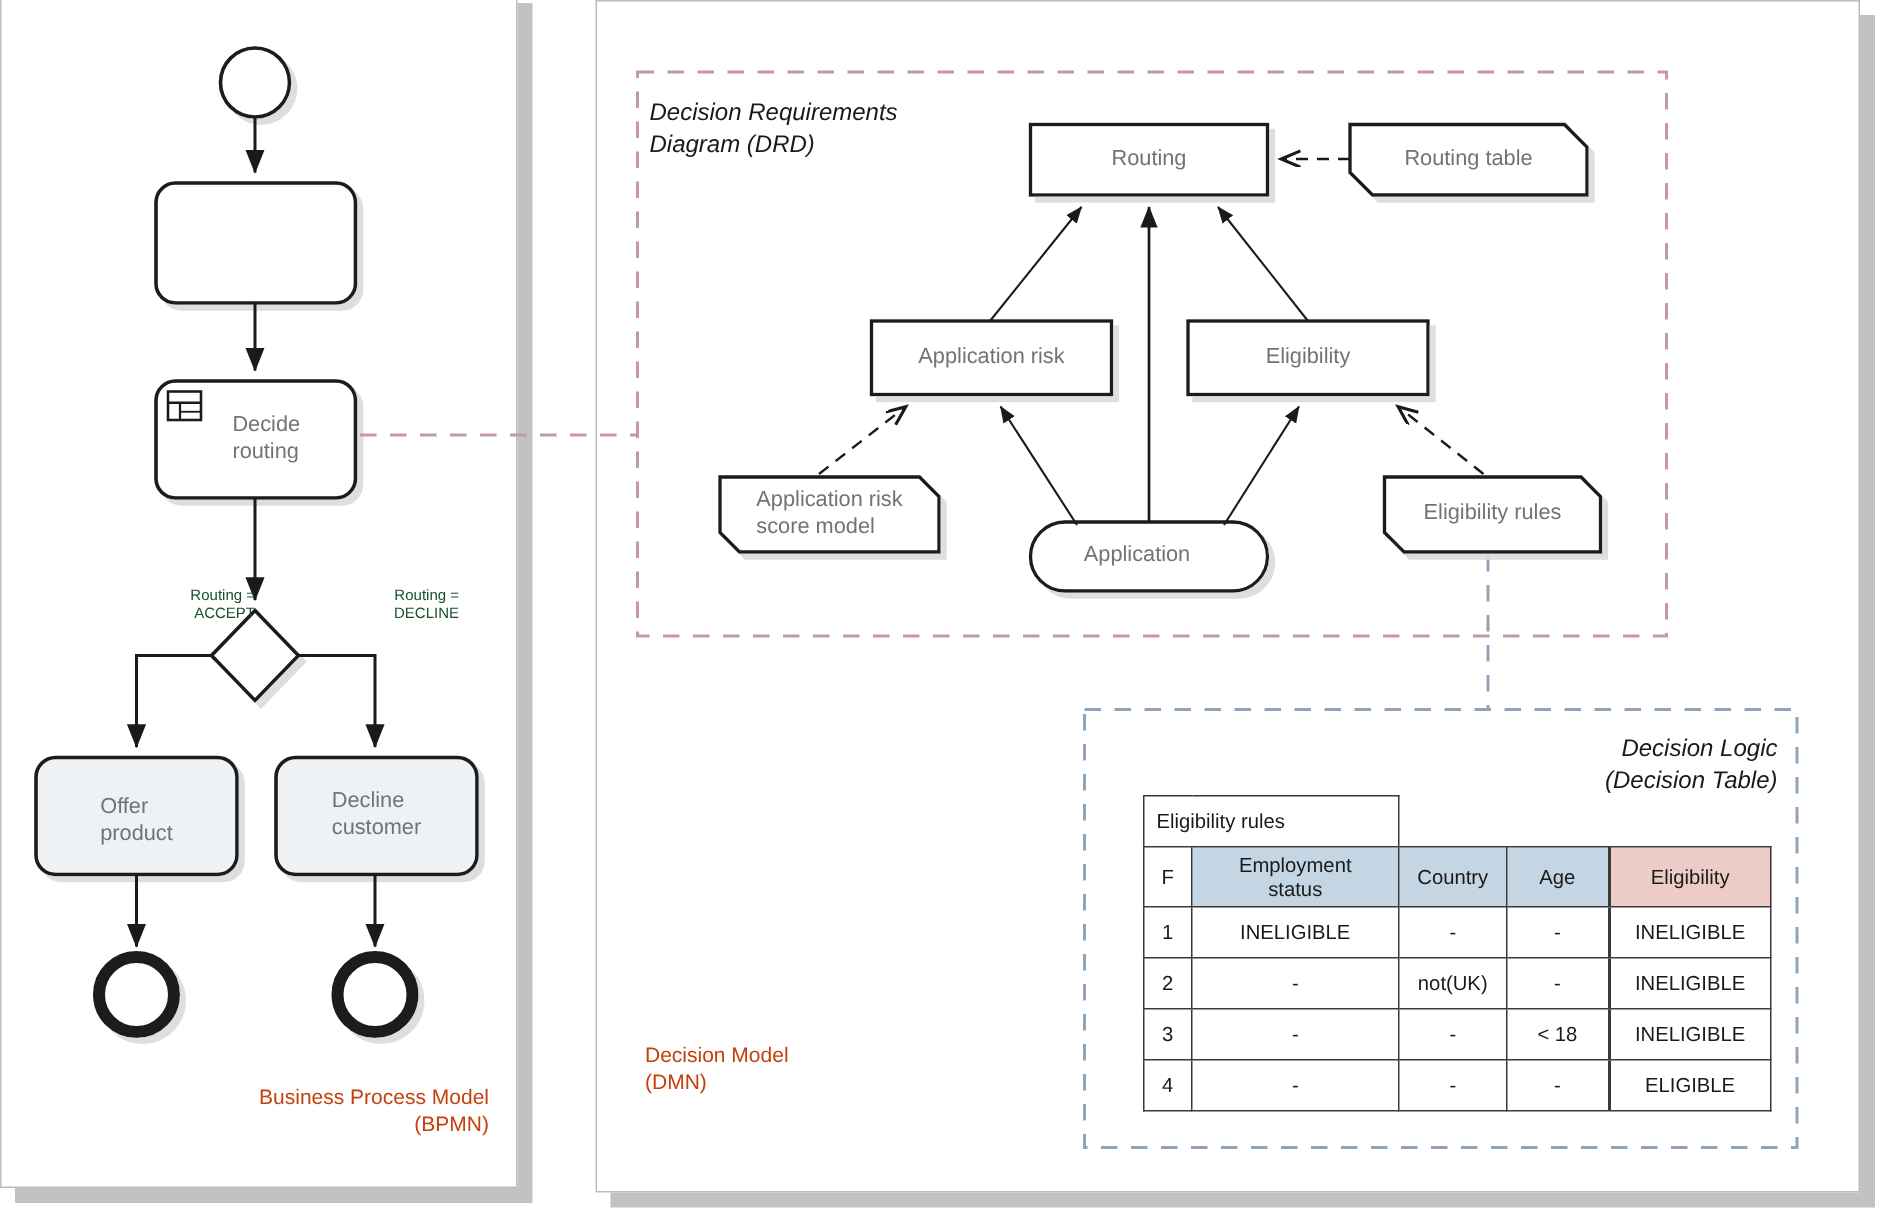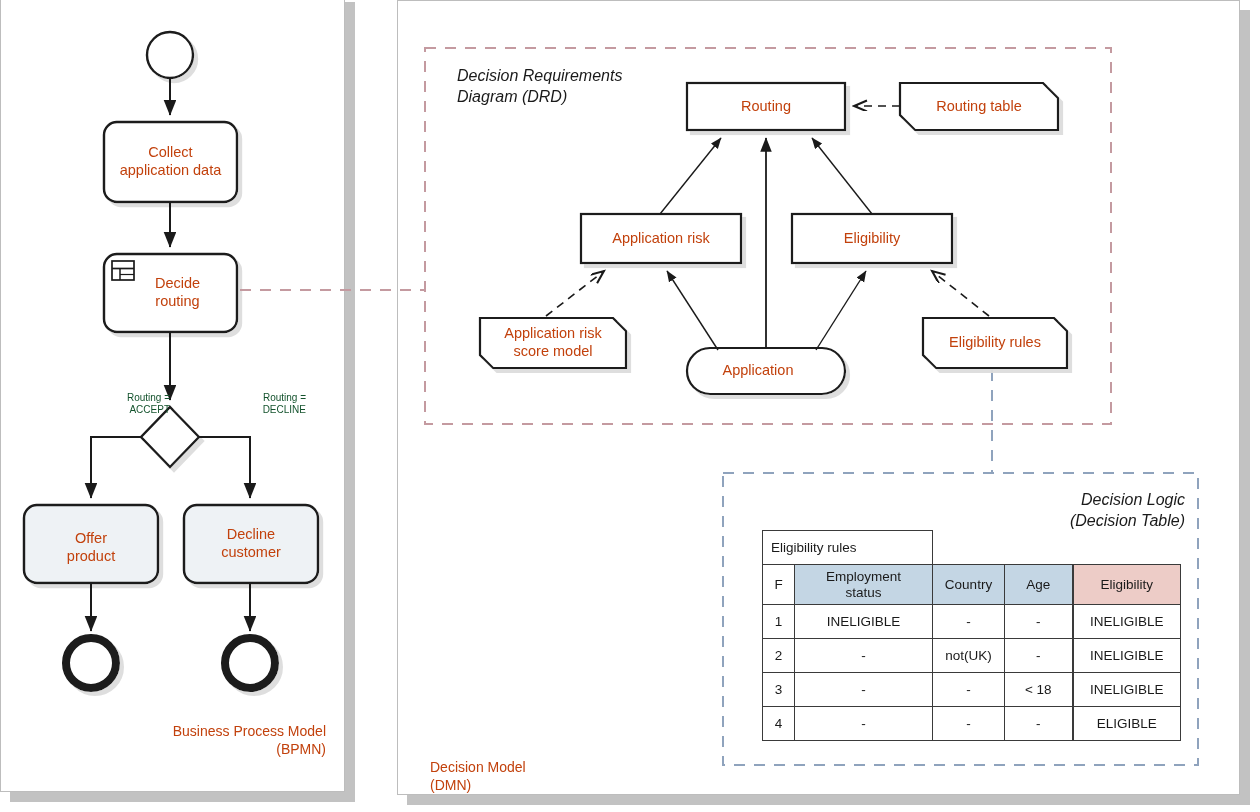--- a/index.html
+++ b/index.html
@@ -44,37 +44,36 @@
     white-space: pre-line;
   }
   #bpmn-title {
     left: 26px;
     top: 722;
     width: 300px;
     text-align: right;
   }
   #dmn-title {
     left: 430px;
-    top: 758px;
+    top: 694px;
     text-align: left;
   }
   svg.layer {
     position: absolute;
     left: 0;
     top: 0;
     width: 1260px;
     height: 812px;
     overflow: visible;
     pointer-events: none;
   }
   .node-label {
     position: absolute;
     font-size: 14.5px;
-    color: #c2410c;
-    text-align: center;
+    color: #737373;
     line-height: 1.22;
     white-space: pre-line;
     display: flex;
     align-items: center;
     justify-content: center;
   }
   .edge-label {
     position: absolute;
     font-size: 10px;
     color: #14532d;
@@ -83,21 +82,21 @@
     white-space: pre-line;
   }
   .region-caption {
     position: absolute;
     font-size: 16px;
     font-style: italic;
     color: #1a1a1a;
     line-height: 1.30;
     white-space: pre-line;
   }
-  #drd-caption { left: 457px; top: 66px; text-align: left; }
+  #drd-caption { left: 433px; top: 66px; text-align: left; }
   #dl-caption  { left: 950px; top: 490px; width: 235px; text-align: right; }
 
   
   #decision-table {
     position: absolute;
     left: 762px;
     top: 530px;
     border-collapse: collapse;
     font-size: 13.5px;
     color: #1a1a1a;
@@ -217,22 +216,20 @@
       <line x1="872" y1="214" x2="812" y2="138" stroke="#1a1a1a" stroke-width="1.4" marker-end="url(#arrowFilled)"></line>
       <line x1="718" y1="350" x2="667" y2="271" stroke="#1a1a1a" stroke-width="1.4" marker-end="url(#arrowFilled)"></line>
       <line x1="816" y1="350" x2="866" y2="271" stroke="#1a1a1a" stroke-width="1.4" marker-end="url(#arrowFilled)"></line>
 
       <line x1="900" y1="106" x2="854" y2="106" stroke="#1a1a1a" stroke-width="1.6" stroke-dasharray="8,6" marker-end="url(#arrowOpen)"></line>
       <line x1="546" y1="316" x2="604" y2="271" stroke="#1a1a1a" stroke-width="1.6" stroke-dasharray="8,6" marker-end="url(#arrowOpen)"></line>
       <line x1="989" y1="316" x2="932" y2="271" stroke="#1a1a1a" stroke-width="1.6" stroke-dasharray="8,6" marker-end="url(#arrowOpen)"></line>
     </g>
   </svg>
 
-  <div class="node-label" style="left:104px; top:122px; width:133px; height:80px;">Collect
-application data</div>
   <div class="node-label" style="left:118px; top:254px; width:119px; height:78px;">Decide
 routing</div>
   <div class="node-label" style="left:24px; top:505px; width:134px; height:86px;">Offer
 product</div>
   <div class="node-label" style="left:184px; top:505px; width:134px; height:78px;">Decline
 customer</div>
 
   <div class="edge-label" style="left:40px; top:392px; width:130px;">Routing =
 ACCEPT</div>
   <div class="edge-label" style="left:176px; top:392px; width:130px;">Routing =

